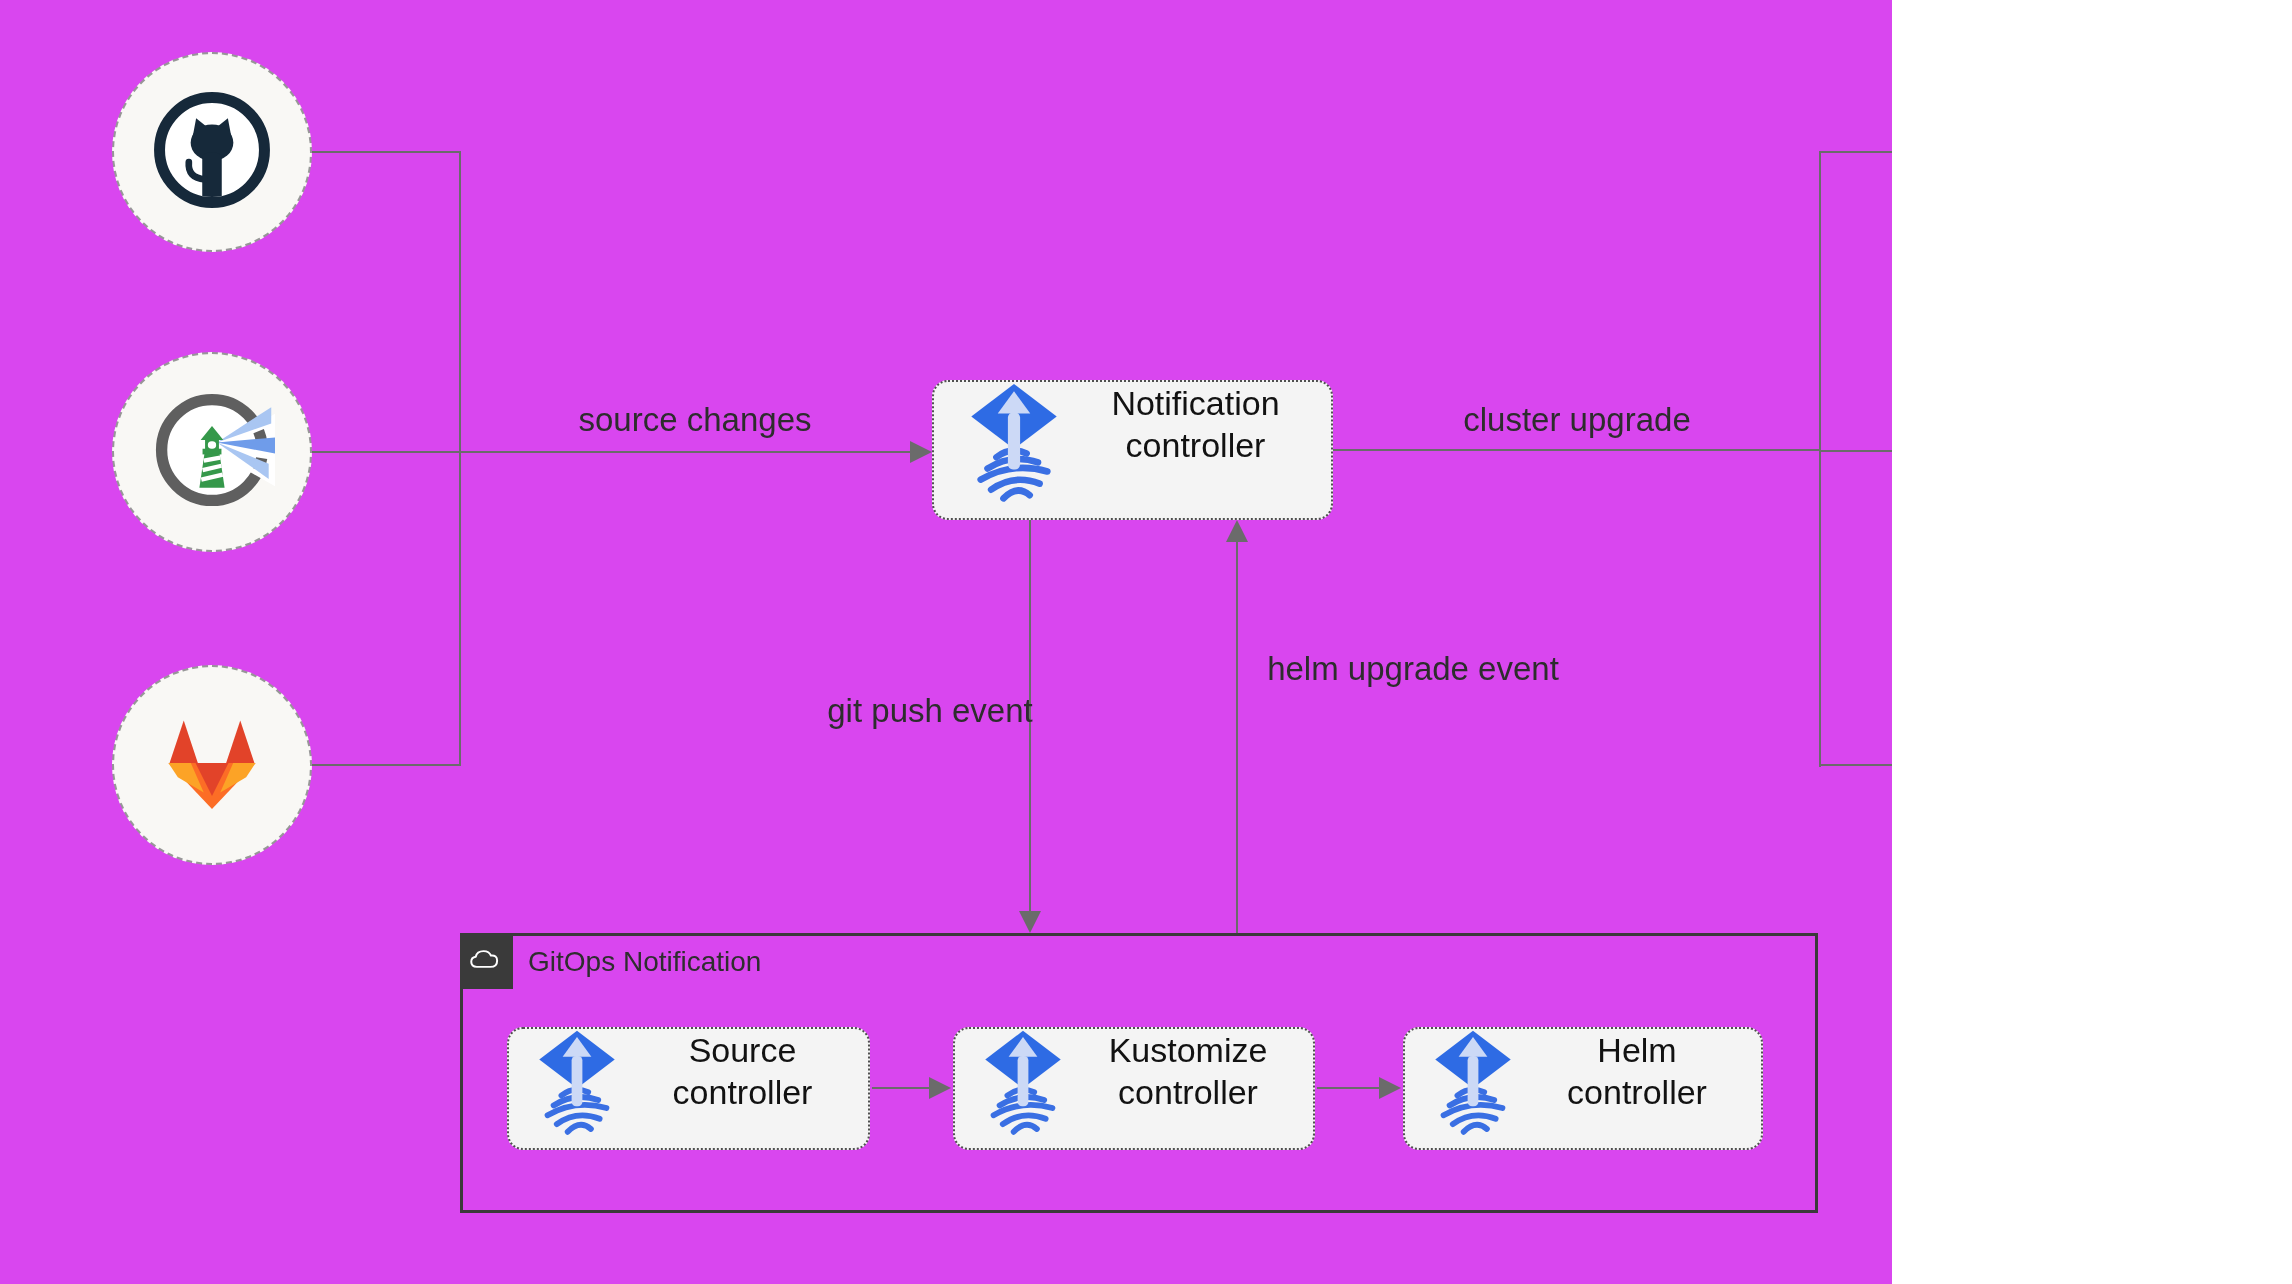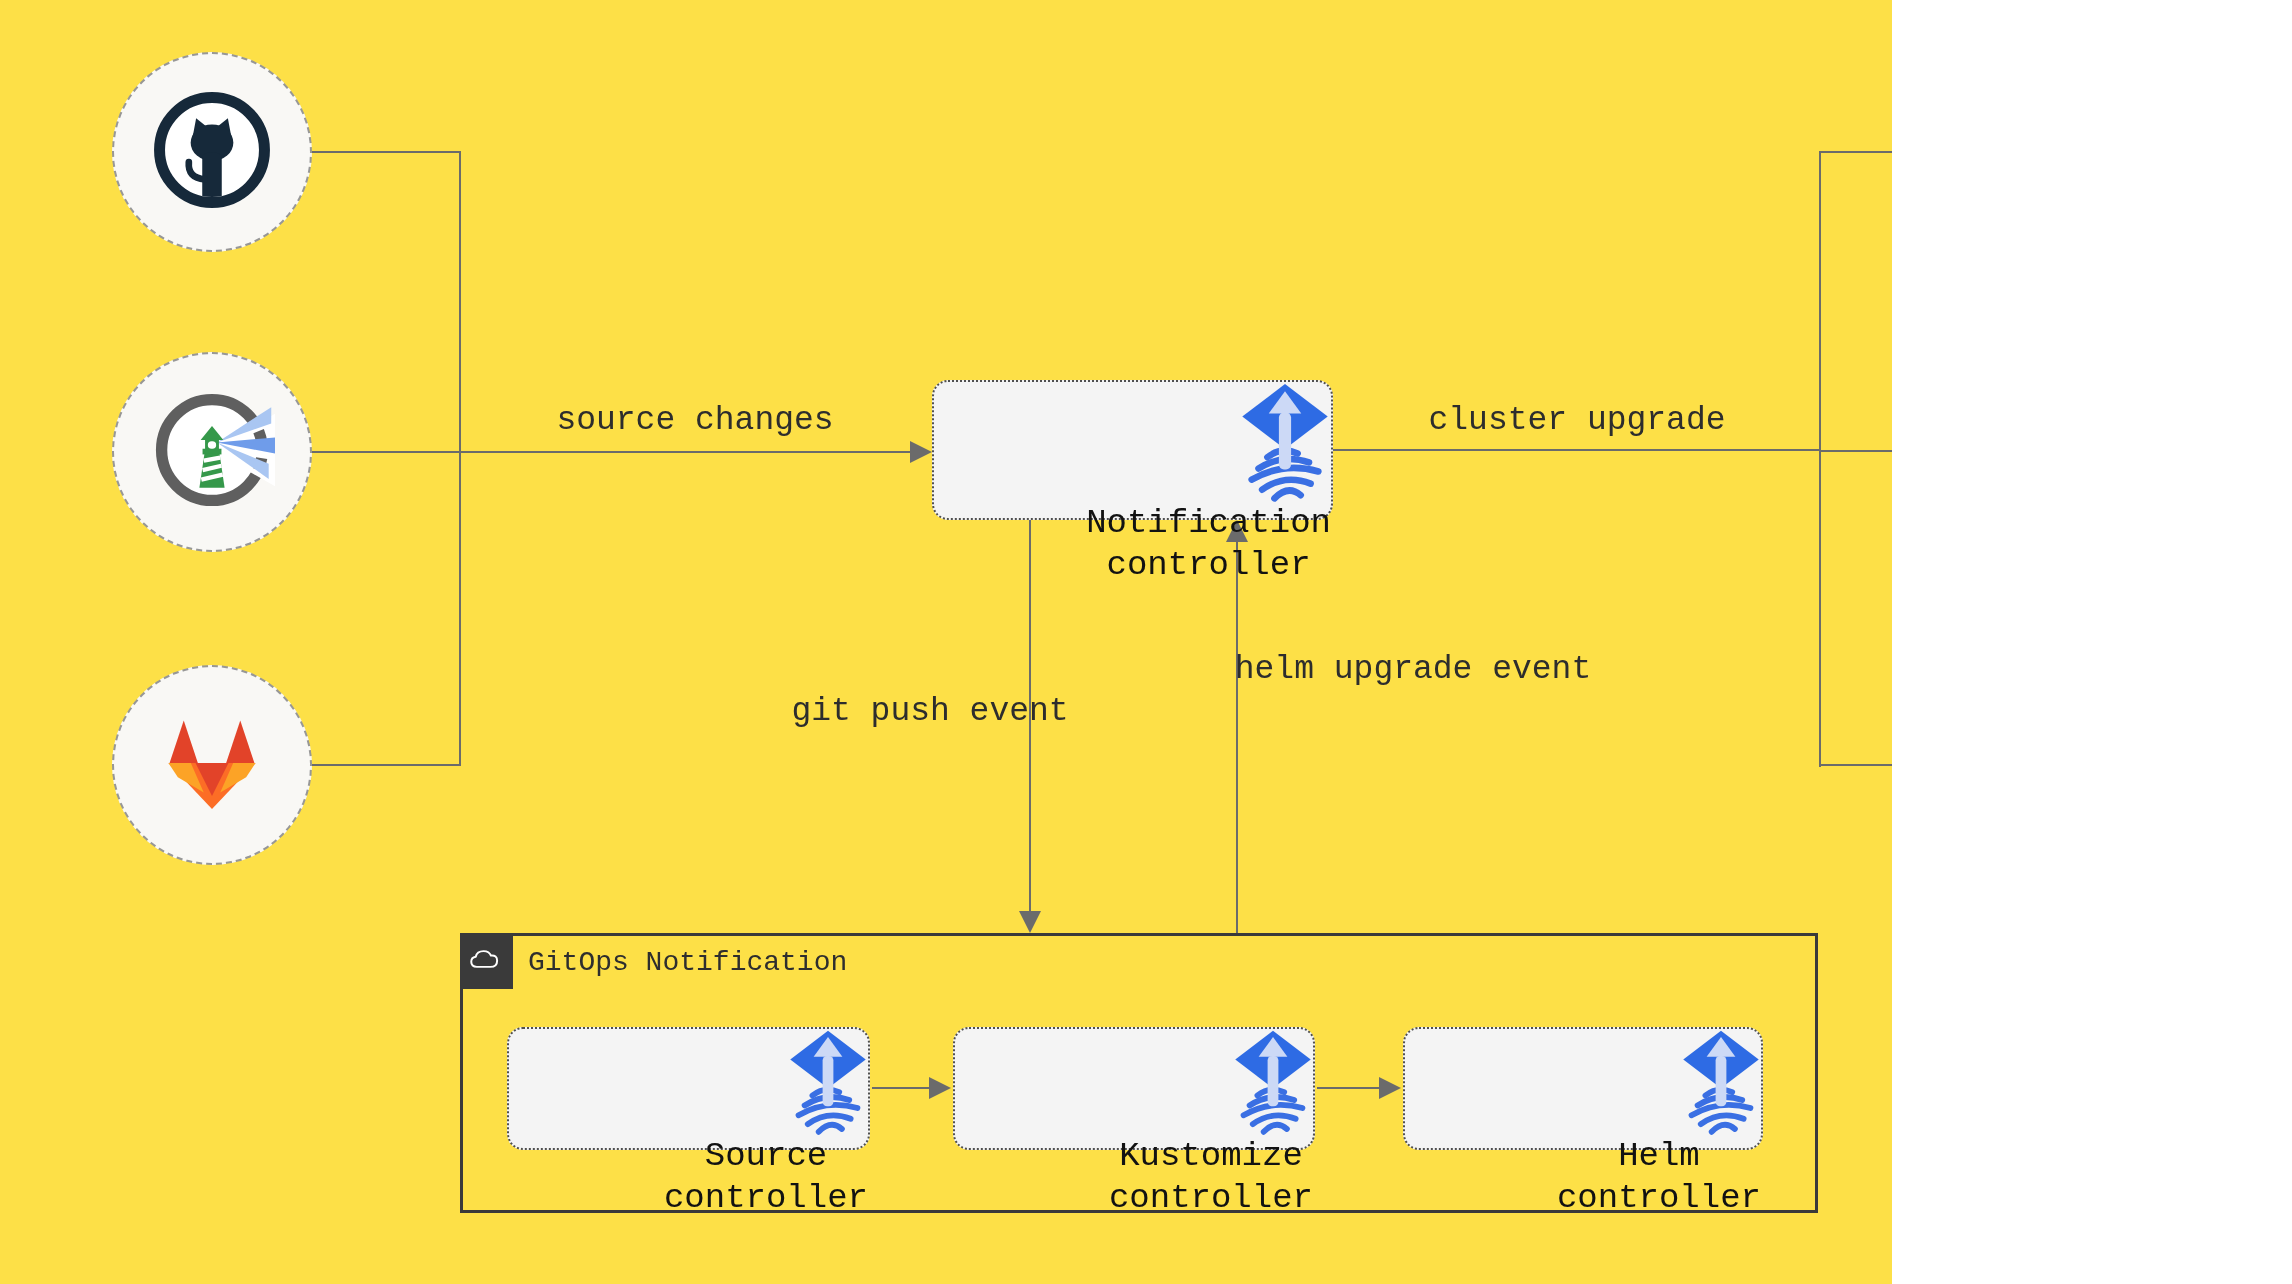--- a/index.html
+++ b/index.html
@@ -1,28 +1,28 @@
 <!DOCTYPE html>
 <html><head>
 <meta charset="utf-8">
 <style>
   html,body { margin:0; padding:0; background:#ffffff; }
   .canvas {
-    position:relative; width:1892px; height:1284px; background:#fde047;
-    font-family:Liberation Mono, monospace; overflow:hidden;
+    position:relative; width:1892px; height:1284px; background:#d946ef;
+    font-family:Liberation Sans, sans-serif; overflow:hidden;
   }
   .node-circle {
     position:absolute; width:200px; height:200px; border-radius:50%;
     border:2px dashed #979797; background:#f9f8f5; box-sizing:border-box;
     display:flex; align-items:center; justify-content:center;
   }
   .ctrl-box {
     position:absolute; border:2px dotted #4f4f4f; border-radius:16px;
     background:#f4f4f4; box-sizing:border-box;
-    display:flex; align-items:flex-end;flex-direction:column;
+    display:flex; align-items:flex-start;
   }
   .ctrl-label {
     flex:1; text-align:center; font-size:34px; line-height:1.24; color:#121212;
   }
   .hline { position:absolute; height:2px; background:#6b6b6b; }
   .vline { position:absolute; width:2px; background:#6b6b6b; }
   .arr-right { position:absolute; width:0; height:0;
     border-top:11px solid transparent; border-bottom:11px solid transparent;
     border-left:22px solid #6b6b6b; }
   .arr-down { position:absolute; width:0; height:0;

